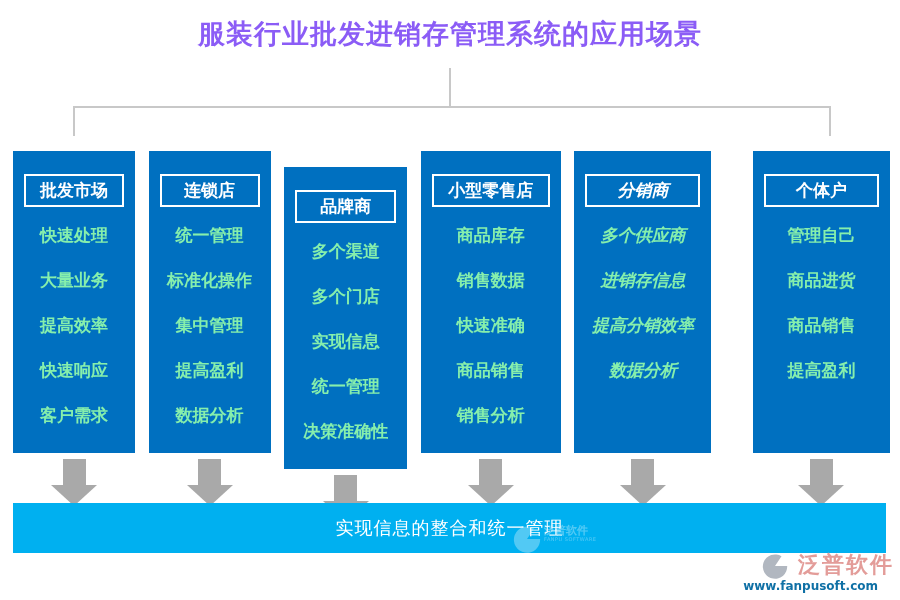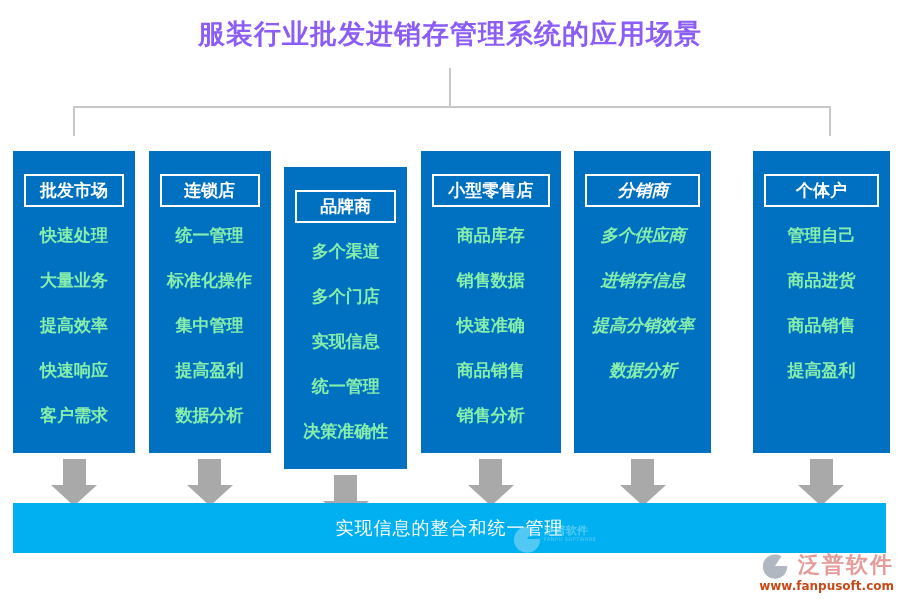--- a/index.html
+++ b/index.html
@@ -73,22 +73,22 @@
   .wm-sub{font-size:5px;letter-spacing:.5px;}
   
   .footer-logo{position:absolute;right:4px;top:550px;width:134px;height:46px;}
   .footer-logo svg{position:absolute;left:0;top:3px;width:26px;height:26px;opacity:.75;}
   .brand-text{
     position:absolute;right:2px;top:0;
     font-size:22px;font-weight:bold;color:var(--brand_pink,#e0928e);
     white-space:nowrap;letter-spacing:2px;opacity:.9;
   }
   .brand-url{
-    position:absolute;right:2px;top:29px;
-    font-size:12px;font-weight:bold;color:#c2410c;white-space:nowrap;opacity:.95;
+    position:absolute;right:18px;top:29px;
+    font-size:12px;font-weight:bold;color:#0369a1;white-space:nowrap;opacity:.95;
   }
 </style>
 </head>
 <body>
 
 <div class="title">服装行业批发进销存管理系统的应用场景</div>
 
 <div class="conn conn-center"></div>
 <div class="conn conn-h"></div>
 <div class="conn conn-left"></div>

